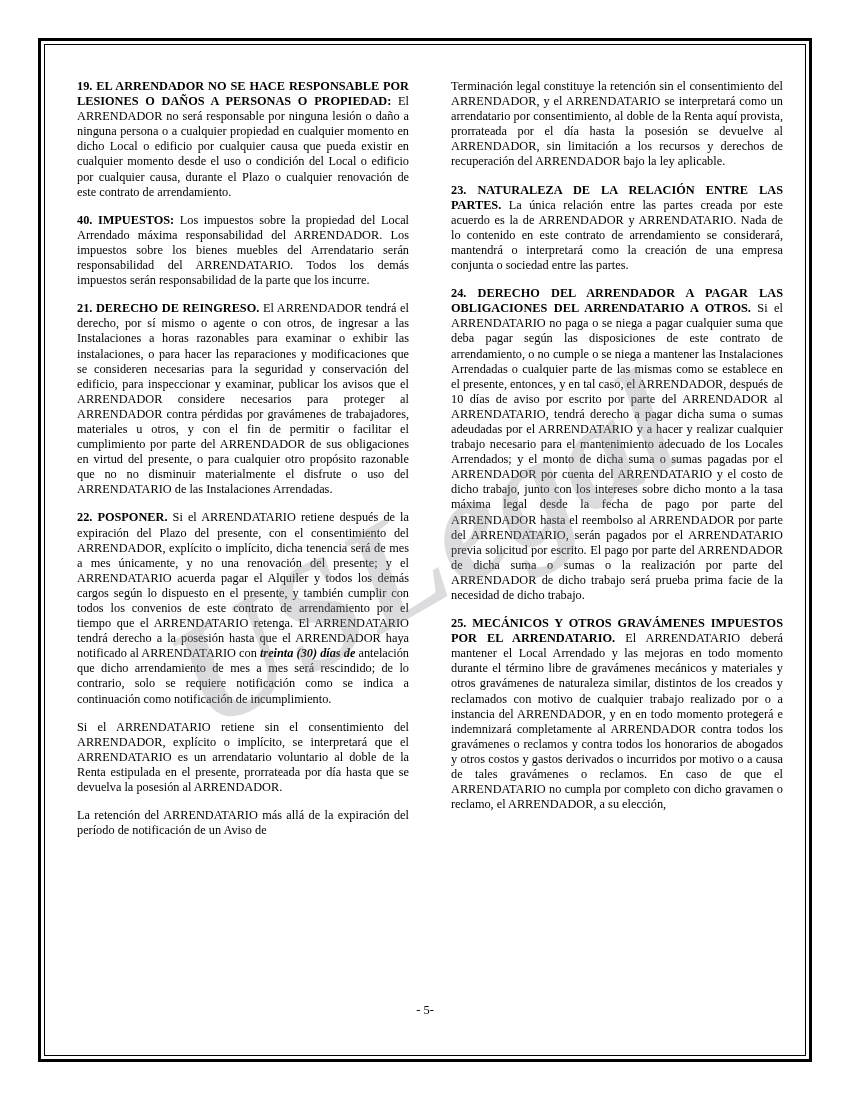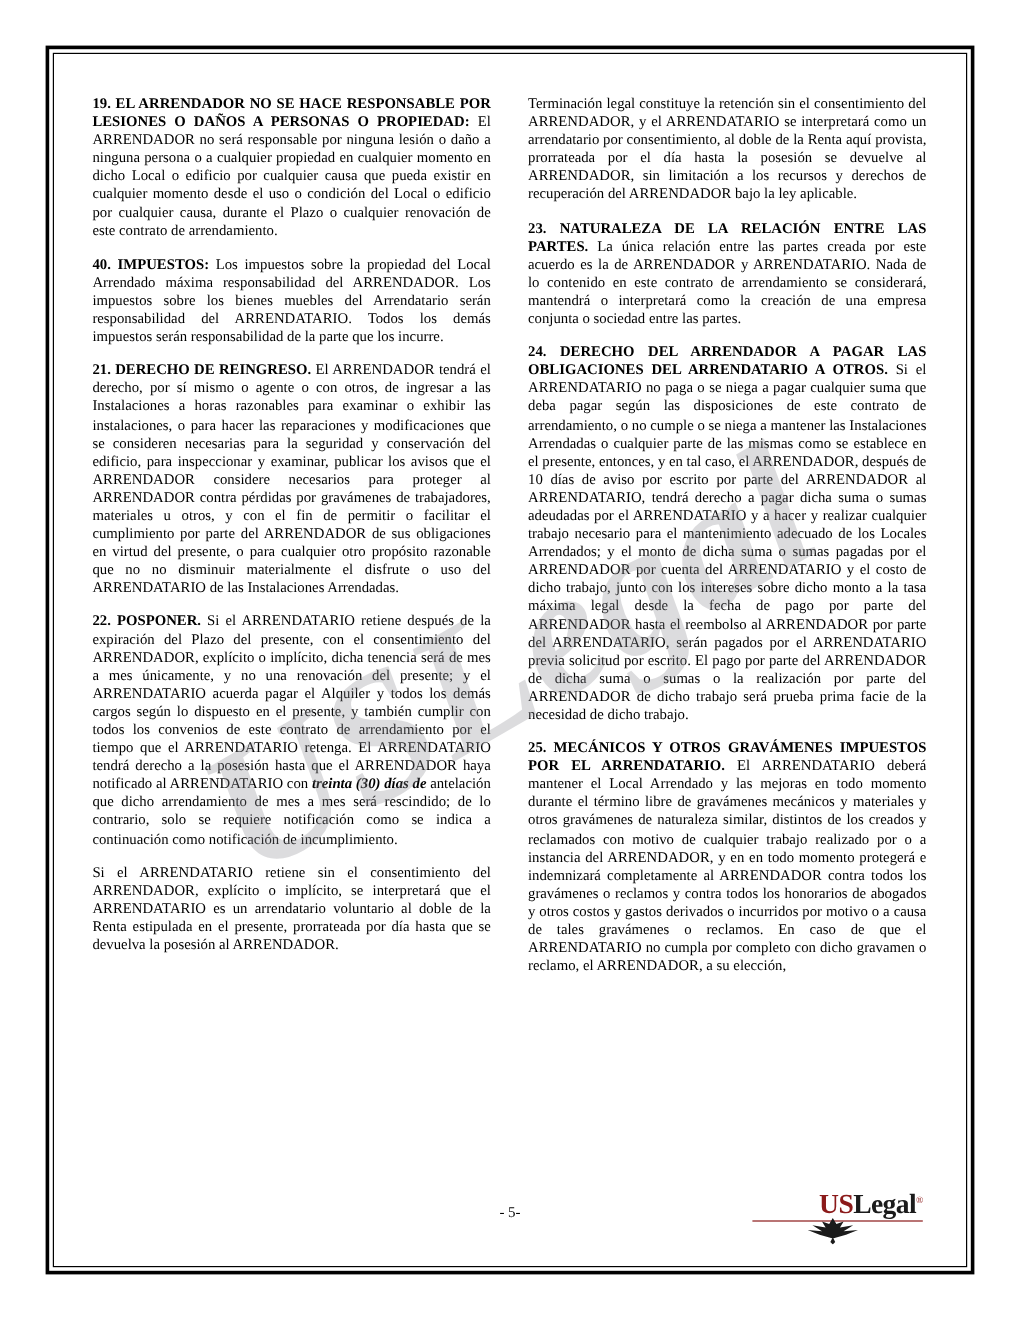--- a/index.html
+++ b/index.html
@@ -36,21 +36,21 @@
   }
   .content {
     position: absolute;
     left: 32px;
     top: 34px;
     right: 32px;
     bottom: 60px;
   }
   .columns {
     display: flex;
-    gap: 31px;
+    gap: 42px;
     height: 100%;
   }
   .col {
     width: 332px;
     flex: 0 0 332px;
   }
   p {
     margin: 0 0 13px 0;
     font-size: 12.3px;
     line-height: 15.1px;
@@ -159,20 +159,21 @@
           <p><span class="num">19. EL ARRENDADOR NO SE HACE RESPONSABLE POR LESIONES O DAÑOS A PERSONAS O PROPIEDAD:</span><span> El ARRENDADOR no será responsable por ninguna lesión o daño a ninguna persona o a cualquier propiedad en cualquier momento en dicho Local o edificio por cualquier causa que pueda existir en cualquier momento desde el uso o condición del Local o edificio por cualquier causa, durante el Plazo o cualquier renovación de este contrato de arrendamiento.</span></p>
 
           <p><span class="num">40. IMPUESTOS:</span><span> Los impuestos sobre la propiedad del Local Arrendado máxima responsabilidad del ARRENDADOR. Los impuestos sobre los bienes muebles del Arrendatario serán responsabilidad del ARRENDATARIO. Todos los demás impuestos serán responsabilidad de la parte que los incurre.</span></p>
 
           <p><span class="num">21. DERECHO DE REINGRESO.</span><span> El ARRENDADOR tendrá el derecho, por sí mismo o agente o con otros, de ingresar a las Instalaciones a horas razonables para examinar o exhibir las instalaciones, o para hacer las reparaciones y modificaciones que se consideren necesarias para la seguridad y conservación del edificio, para inspeccionar y examinar, publicar los avisos que el ARRENDADOR considere necesarios para proteger al ARRENDADOR contra pérdidas por gravámenes de trabajadores, materiales u otros, y con el fin de permitir o facilitar el cumplimiento por parte del ARRENDADOR de sus obligaciones en virtud del presente, o para cualquier otro propósito razonable que no no disminuir materialmente el disfrute o uso del ARRENDATARIO de las Instalaciones Arrendadas.</span></p>
 
           <p><span class="num">22. POSPONER.</span><span> Si el ARRENDATARIO retiene después de la expiración del Plazo del presente, con el consentimiento del ARRENDADOR, explícito o implícito, dicha tenencia será de mes a mes únicamente, y no una renovación del presente; y el ARRENDATARIO acuerda pagar el Alquiler y todos los demás cargos según lo dispuesto en el presente, y también cumplir con todos los convenios de este contrato de arrendamiento por el tiempo que el ARRENDATARIO retenga. El ARRENDATARIO tendrá derecho a la posesión hasta que el ARRENDADOR haya notificado al ARRENDATARIO con </span><span class="bold">treinta (30) días de</span><span> antelación que dicho arrendamiento de mes a mes será rescindido; de lo contrario, solo se requiere notificación como se indica a continuación como notificación de incumplimiento.</span></p>
 
           <p>Si el ARRENDATARIO retiene sin el consentimiento del ARRENDADOR, explícito o implícito, se interpretará que el ARRENDATARIO es un arrendatario voluntario al doble de la Renta estipulada en el presente, prorrateada por día hasta que se devuelva la posesión al ARRENDADOR.</p>
 
+          <p>La retención del ARRENDATARIO más allá de la expiración del período de notificación de un Aviso de</p>
 
         </div>
 
         <div class="col">
 
           <p>Terminación legal constituye la retención sin el consentimiento del ARRENDADOR, y el ARRENDATARIO se interpretará como un arrendatario por consentimiento, al doble de la Renta aquí provista, prorrateada por el día hasta la posesión se devuelve al ARRENDADOR, sin limitación a los recursos y derechos de recuperación del ARRENDADOR bajo la ley aplicable.</p>
 
           <p><span class="num">23. NATURALEZA DE LA RELACIÓN ENTRE LAS PARTES.</span><span> La única relación entre las partes creada por este acuerdo es la de ARRENDADOR y ARRENDATARIO. Nada de lo contenido en este contrato de arrendamiento se considerará, mantendrá o interpretará como la creación de una empresa conjunta o sociedad entre las partes.</span></p>
 
           <p><span class="num">24. DERECHO DEL ARRENDADOR A PAGAR LAS OBLIGACIONES DEL ARRENDATARIO A OTROS.</span><span> Si el ARRENDATARIO no paga o se niega a pagar cualquier suma que deba pagar según las disposiciones de este contrato de arrendamiento, o no cumple o se niega a mantener las Instalaciones Arrendadas o cualquier parte de las mismas como se establece en el presente, entonces, y en tal caso, el ARRENDADOR, después de 10 días de aviso por escrito por parte del ARRENDADOR al ARRENDATARIO, tendrá derecho a pagar dicha suma o sumas adeudadas por el ARRENDATARIO y a hacer y realizar cualquier trabajo necesario para el mantenimiento adecuado de los Locales Arrendados; y el monto de dicha suma o sumas pagadas por el ARRENDADOR por cuenta del ARRENDATARIO y el costo de dicho trabajo, junto con los intereses sobre dicho monto a la tasa máxima legal desde la fecha de pago por parte del ARRENDADOR hasta el reembolso al ARRENDADOR por parte del ARRENDATARIO, serán pagados por el ARRENDATARIO previa solicitud por escrito. El pago por parte del ARRENDADOR de dicha suma o sumas o la realización por parte del ARRENDADOR de dicho trabajo será prueba prima facie de la necesidad de dicho trabajo.</span></p>
@@ -183,24 +184,16 @@
 
       </div>
     </div>
 
     <div class="watermark">
       <div class="wm-text">USLegal</div>
     </div>
 
     <div class="footer">
       <div class="page-number">- 5-</div>
-      <div class="logo">
-        <div class="logo-text"><span class="logo-us">US</span><span class="logo-legal">Legal</span><span class="logo-tm">®</span></div>
-        <div class="logo-rule"></div>
-        <svg class="logo-eagle" viewBox="0 0 54 24">
-          <path d="M27 2 L30 7 L36 5 L33 10 L44 8 L36 13 L48 12 L38 16 L27 19 L16 16 L6 12 L18 13 L10 8 L21 10 L18 5 L24 7 Z" fill="#1b1b1b"></path>
-          <path d="M27 18 L29 22 L27 24 L25 22 Z" fill="#1b1b1b"></path>
-        </svg>
-      </div>
     </div>
 
   </div>
 </div>
 
 </body></html>

